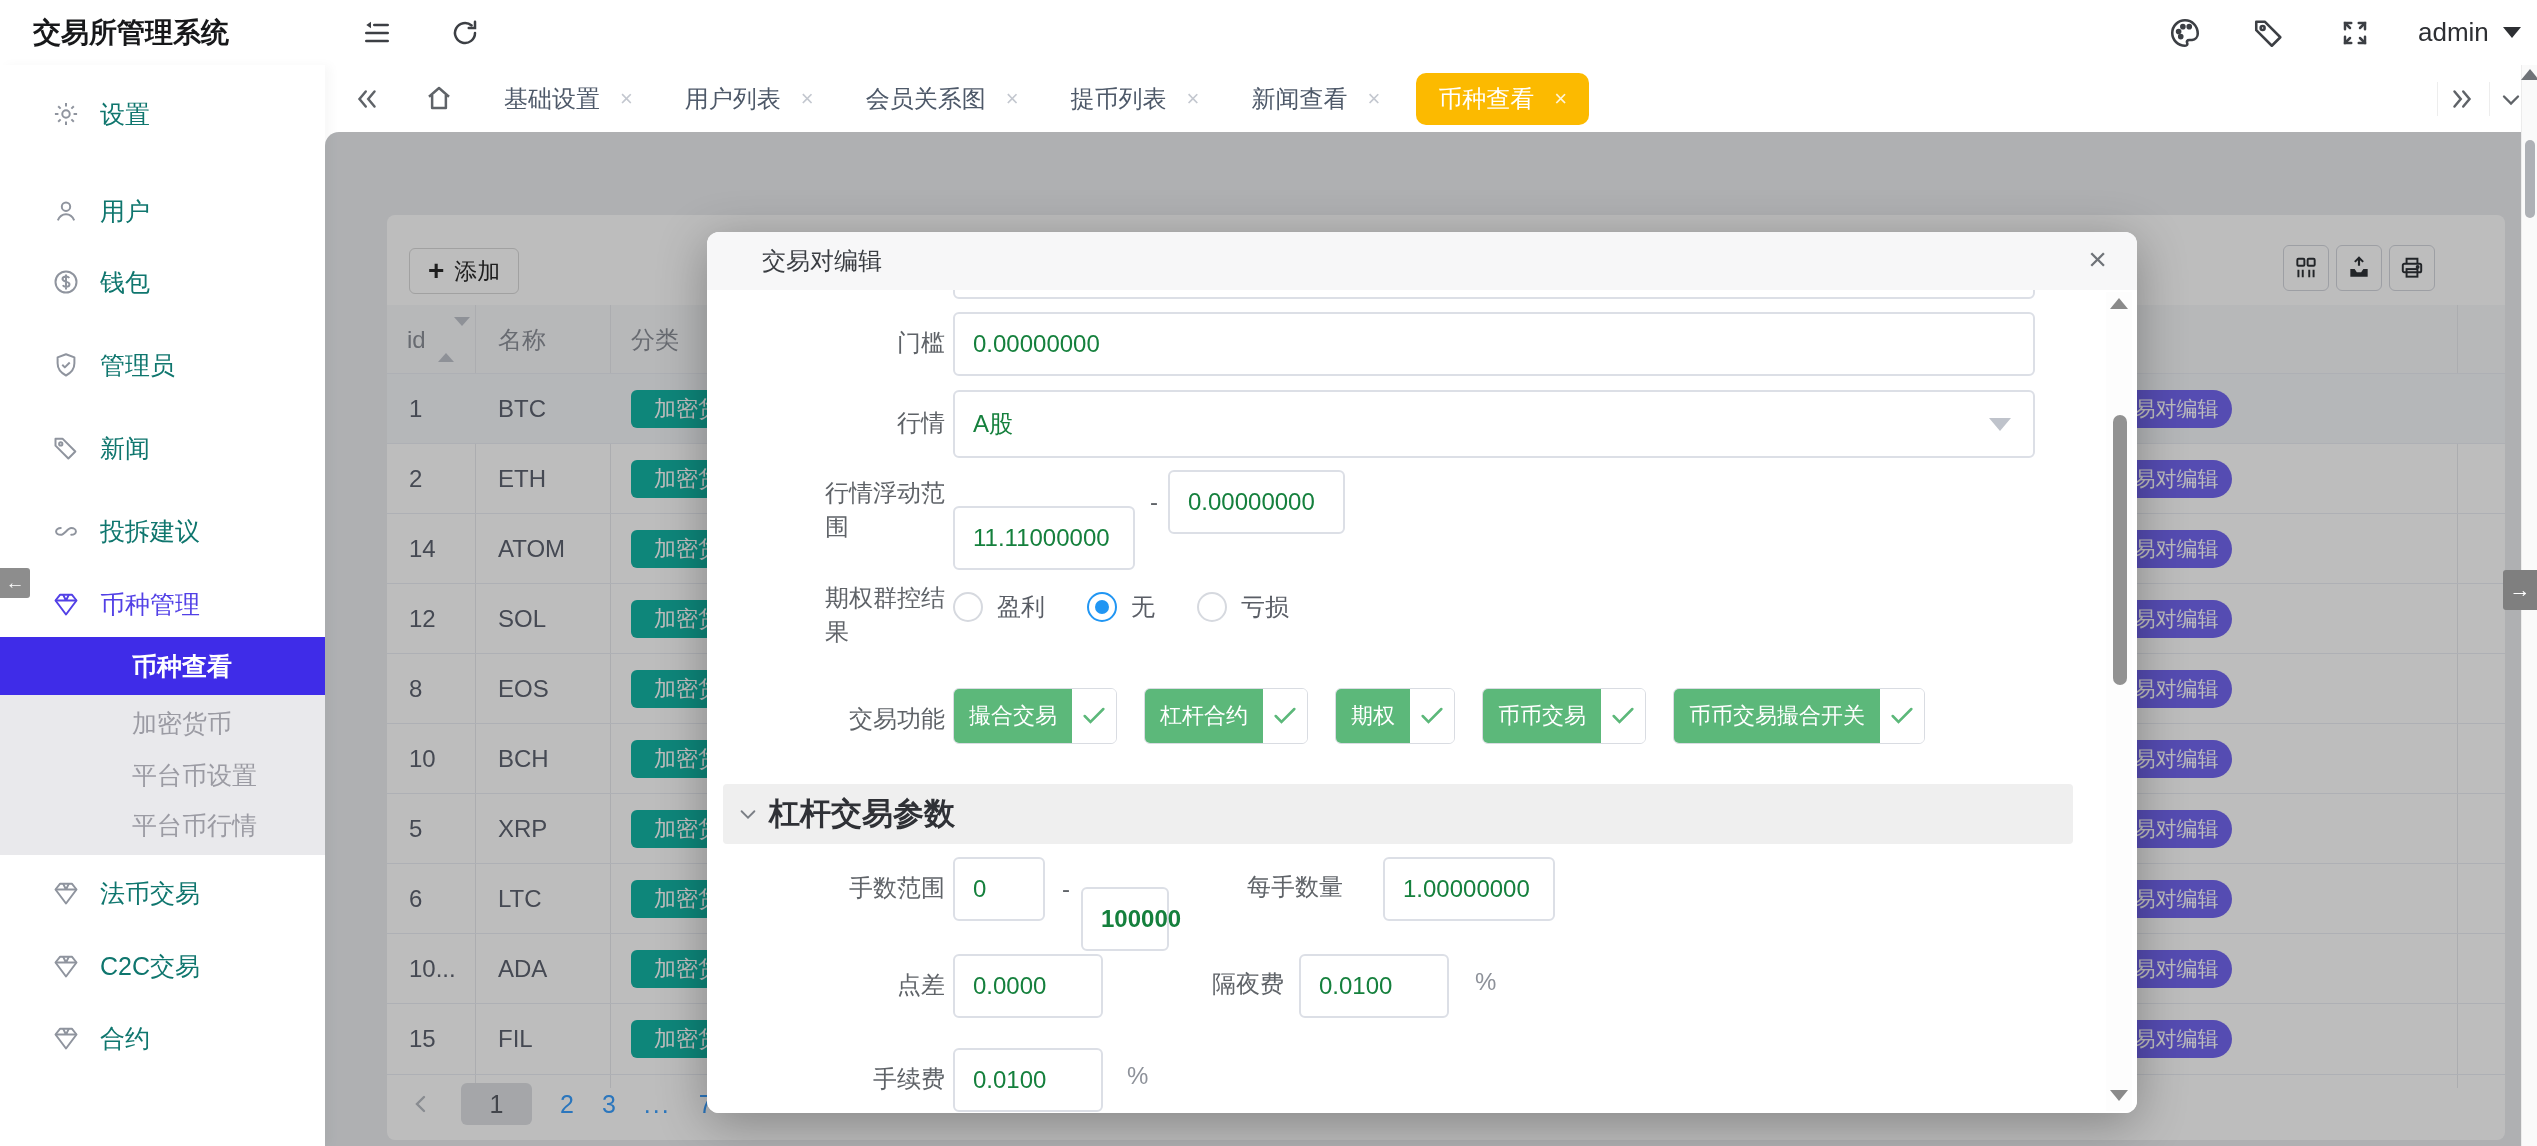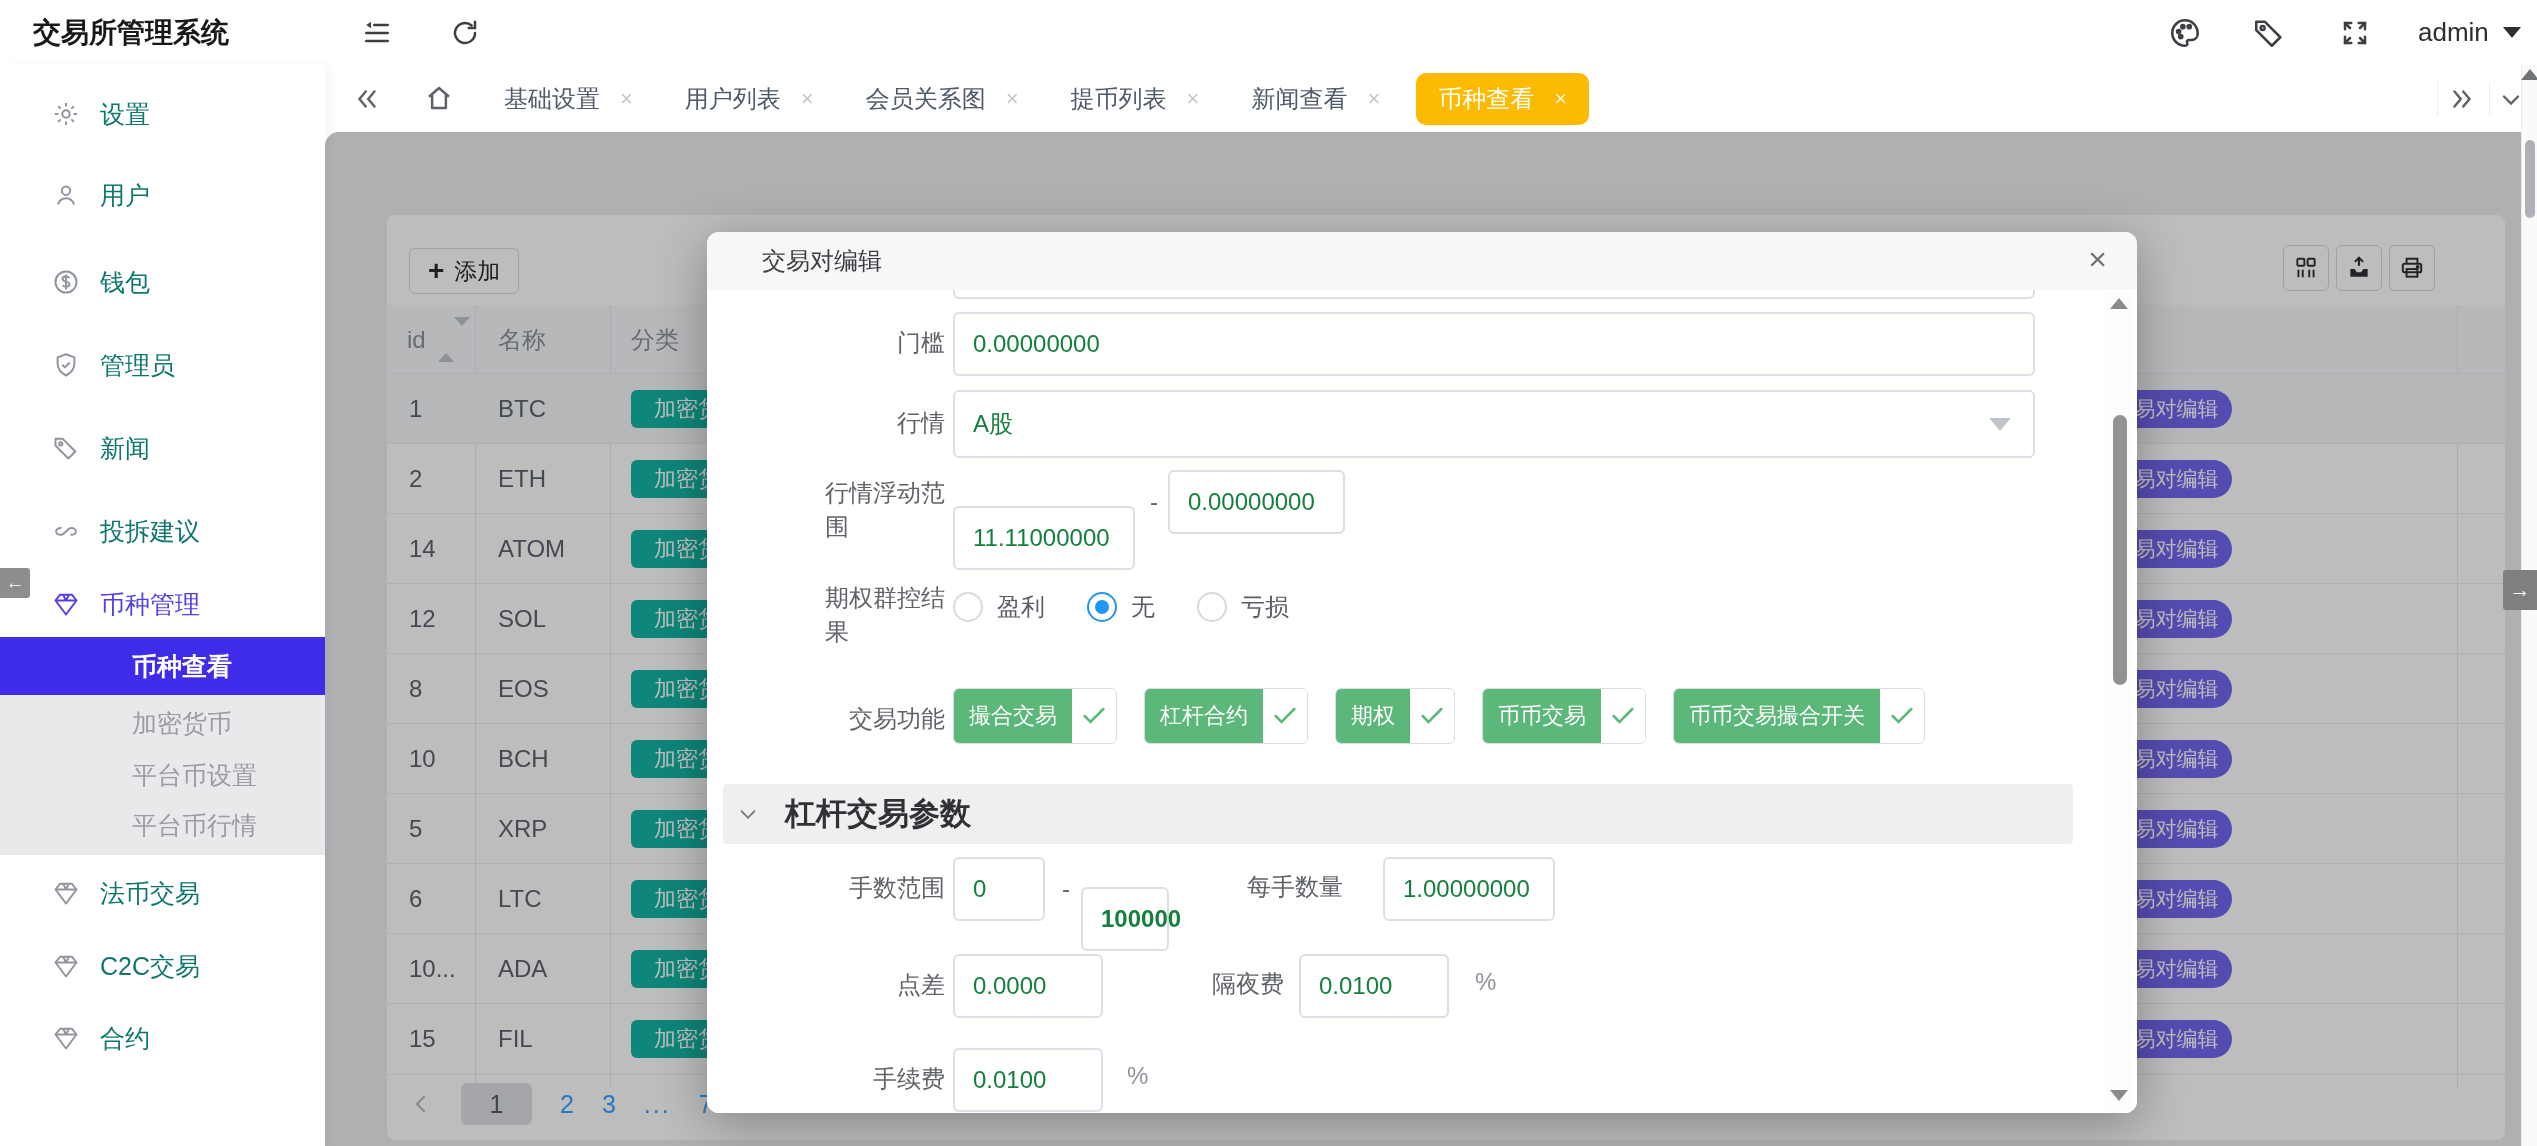--- a/index.html
+++ b/index.html
@@ -79,21 +79,21 @@
   .selcaret{position:absolute;right:22px;top:26px;width:0;height:0;border-left:11px solid transparent;border-right:11px solid transparent;border-top:13px solid #bfc3cb;}
   .radio{width:30px;height:30px;border-radius:50%;border:2px solid #d6d9df;background:#fff;box-sizing:border-box;position:relative;cursor:pointer;flex:none;}
   .radio.on{border-color:#2196f3;}
   .radio.on::after{content:"";position:absolute;left:6px;top:6px;width:14px;height:14px;border-radius:50%;background:#2196f3;}
   .rlbl{font-size:24px;color:#5a5e66;margin:0 42px 0 14px;}
   .feat{display:flex;align-items:stretch;height:54px;border-radius:6px;overflow:hidden;border:1px solid #d9dce2;cursor:pointer;flex:none;}
   .feat .g{background:#5cb87a;color:#fff;font-size:22px;display:flex;align-items:center;padding:9px 15px;white-space:nowrap;}
   .feat .w{width:44px;background:#fff;display:flex;align-items:center;justify-content:center;color:#5cb87a;}
   .secband{position:absolute;left:16px;width:1350px;height:60px;background:#efefef;border-radius:4px;display:flex;align-items:center;cursor:pointer;}
   .secband .chv{margin-left:14px;color:#7a7e85;}
-  .secband .stitle{margin-left:26px;font-size:31px;font-weight:bold;color:#2f3136;}
+  .secband .stitle{margin-left:10px;font-size:31px;font-weight:bold;color:#2f3136;}
   .unit{position:absolute;font-size:24px;color:#8d9199;}
 
   
   .msb-track{position:absolute;right:5px;top:2px;width:26px;height:819px;background:#fdfdfd;}
   .msb-thumb{position:absolute;right:10px;top:125px;width:14px;height:270px;border-radius:7px;background:#929292;cursor:pointer;}
   .tri-up{width:0;height:0;border-left:9px solid transparent;border-right:9px solid transparent;border-bottom:11px solid #8a8a8a;}
   .tri-dn{width:0;height:0;border-left:9px solid transparent;border-right:9px solid transparent;border-top:11px solid #8a8a8a;}
 
   
   .pagescroll{left:2521px;top:65px;width:16px;height:1081px;background:#fafafa;border-left:1px solid #ececec;z-index:20;}
@@ -201,21 +201,21 @@
   <div class="a sidebar">
     <div class="a side-item" style="top:27px;">
       <span class="ic">
           <svg viewBox="0 0 24 24" fill="none" stroke="currentColor" stroke-width="1.7">
             <circle cx="12" cy="12" r="3.2"></circle>
             <path d="M12 2.5v3M12 18.5v3M2.5 12h3M18.5 12h3M5.3 5.3l2.1 2.1M16.6 16.6l2.1 2.1M18.7 5.3l-2.1 2.1M7.4 16.6l-2.1 2.1"></path>
           </svg>
         </span>
       <span class="tx">设置</span>
     </div>
-    <div class="a side-item" style="top:108px;text-align:right;">
+    <div class="a side-item" style="top:124px;text-align:right;">
       <span class="ic">
           <svg viewBox="0 0 24 24" fill="none" stroke="currentColor" stroke-width="1.7">
             <circle cx="12" cy="8.3" r="3.6"></circle>
             <path d="M5 20c1.4-3.6 4-5.3 7-5.3S17.6 16.4 19 20"></path>
           </svg>
         </span>
       <span class="tx">用户</span>
     </div>
     <div class="a side-item" style="top:195px;">
       <span class="ic">

